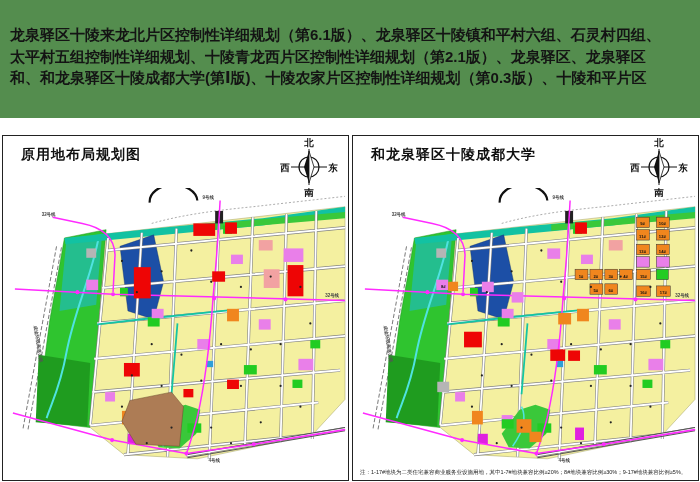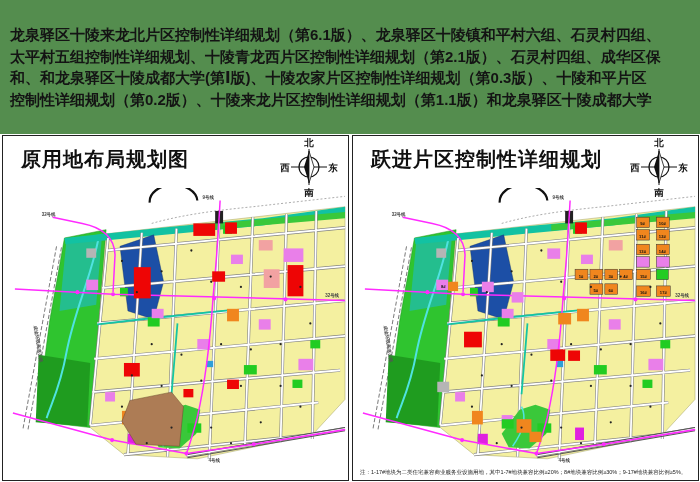--- a/index.html
+++ b/index.html
@@ -2,53 +2,52 @@
 <html><head>
 <meta charset="utf-8">
 <style>
   html,body{margin:0;padding:0;}
   body{
     width:700px;height:482px;position:relative;overflow:hidden;
     background:#ffffff;
     font-family:"Liberation Sans","DejaVu Sans",sans-serif;
   }
   .banner{
-    position:absolute;left:0;top:0;width:700px;height:134px;
+    position:absolute;left:0;top:0;width:700px;height:118px;
     background:#548D4E;box-sizing:border-box;padding:24px 8px 0 10px;
   }
   .banner-line{
     font-size:15px;font-weight:bold;color:#141414;
     line-height:21.5px;white-space:nowrap;letter-spacing:0px;
   }
   .panel{
     position:absolute;top:135px;width:345px;height:344px;
     background:#ffffff;border:1px solid #222;box-sizing:content-box;
   }
   .panel-left{left:2px;}
   .panel-right{left:352px;}
   .panel-title{
     position:absolute;left:18px;top:10px;
-    font-size:20px;font-weight:bold;color:#101010;letter-spacing:1px;
+    font-size:14px;font-weight:bold;color:#101010;letter-spacing:1px;
   }
   .compass{position:absolute;right:10px;top:1px;width:58px;height:60px;}
   .compass text{font-size:9.5px;font-weight:bold;fill:#111;}
   .map-svg{position:absolute;left:0px;top:52px;width:345px;height:276px;}
   .map-note{
     position:absolute;left:7px;bottom:4px;right:3px;
     font-size:5.5px;color:#222;white-space:nowrap;overflow:hidden;
   }
 </style>
 </head>
 <body>
 
 <div class="banner">
   <div class="banner-line">龙泉驿区十陵来龙北片区控制性详细规划（第6.1版）、龙泉驿区十陵镇和平村六组、石灵村四组、</div>
-  <div class="banner-line">太平村五组控制性详细规划、十陵青龙西片区控制性详细规划（第2.1版）、石灵村四组、成华区保</div>
+  <div class="banner-line">太平村五组控制性详细规划、十陵青龙西片区控制性详细规划（第2.1版）、龙泉驿区、龙泉驿区</div>
   <div class="banner-line">和、和龙泉驿区十陵成都大学(第Ⅰ版)、十陵农家片区控制性详细规划（第0.3版）、十陵和平片区</div>
-  <div class="banner-line">控制性详细规划（第0.2版）、十陵来龙片区控制性详细规划（第1.1版）和龙泉驿区十陵成都大学</div>
 </div>
 
 <div class="panel panel-left">
   <div class="panel-title">原用地布局规划图</div>
   <svg class="compass" viewBox="0 0 58 60">
     <line x1="29" y1="12" x2="29" y2="48" stroke="#111" stroke-width="1"></line>
     <line x1="11" y1="30" x2="47" y2="30" stroke="#111" stroke-width="1"></line>
     <circle cx="29" cy="30" r="10" fill="none" stroke="#111" stroke-width="1.2"></circle>
     <polygon points="29,14 29,46 24,30" fill="#111"></polygon>
     <polygon points="29,14 29,46 34,30" fill="#fff" stroke="#111" stroke-width="0.8"></polygon>
@@ -147,21 +146,21 @@
       <circle cx="230" cy="245" r="1.1" fill="#222222"></circle>
       <text x="46" y="27" font-size="4.5" fill="#444" text-anchor="middle" font-weight="bold">32号线</text>
       <text x="207" y="11" font-size="4.5" fill="#444" text-anchor="middle" font-weight="bold">9号线</text>
       <text x="332" y="105" font-size="4.5" fill="#444" text-anchor="middle" font-weight="bold">32号线</text>
       <text x="213" y="263" font-size="4.5" fill="#444" text-anchor="middle" font-weight="bold">4号线</text>
       <text x="34" y="150" font-size="4.5" fill="#555" text-anchor="middle" font-weight="bold" transform="rotate(80 34 150)">成渝环线高速公路</text>
     </svg>
 </div>
 
 <div class="panel panel-right">
-  <div class="panel-title">跃进片区控制性详细规划</div>
+  <div class="panel-title">和龙泉驿区十陵成都大学</div>
   <svg class="compass" viewBox="0 0 58 60">
     <line x1="29" y1="12" x2="29" y2="48" stroke="#111" stroke-width="1"></line>
     <line x1="11" y1="30" x2="47" y2="30" stroke="#111" stroke-width="1"></line>
     <circle cx="29" cy="30" r="10" fill="none" stroke="#111" stroke-width="1.2"></circle>
     <polygon points="29,14 29,46 24,30" fill="#111"></polygon>
     <polygon points="29,14 29,46 34,30" fill="#fff" stroke="#111" stroke-width="0.8"></polygon>
     <text x="29" y="9" text-anchor="middle">北</text>
     <text x="29" y="59" text-anchor="middle">南</text>
     <text x="5" y="34" text-anchor="middle">西</text>
     <text x="53" y="34" text-anchor="middle">东</text>

